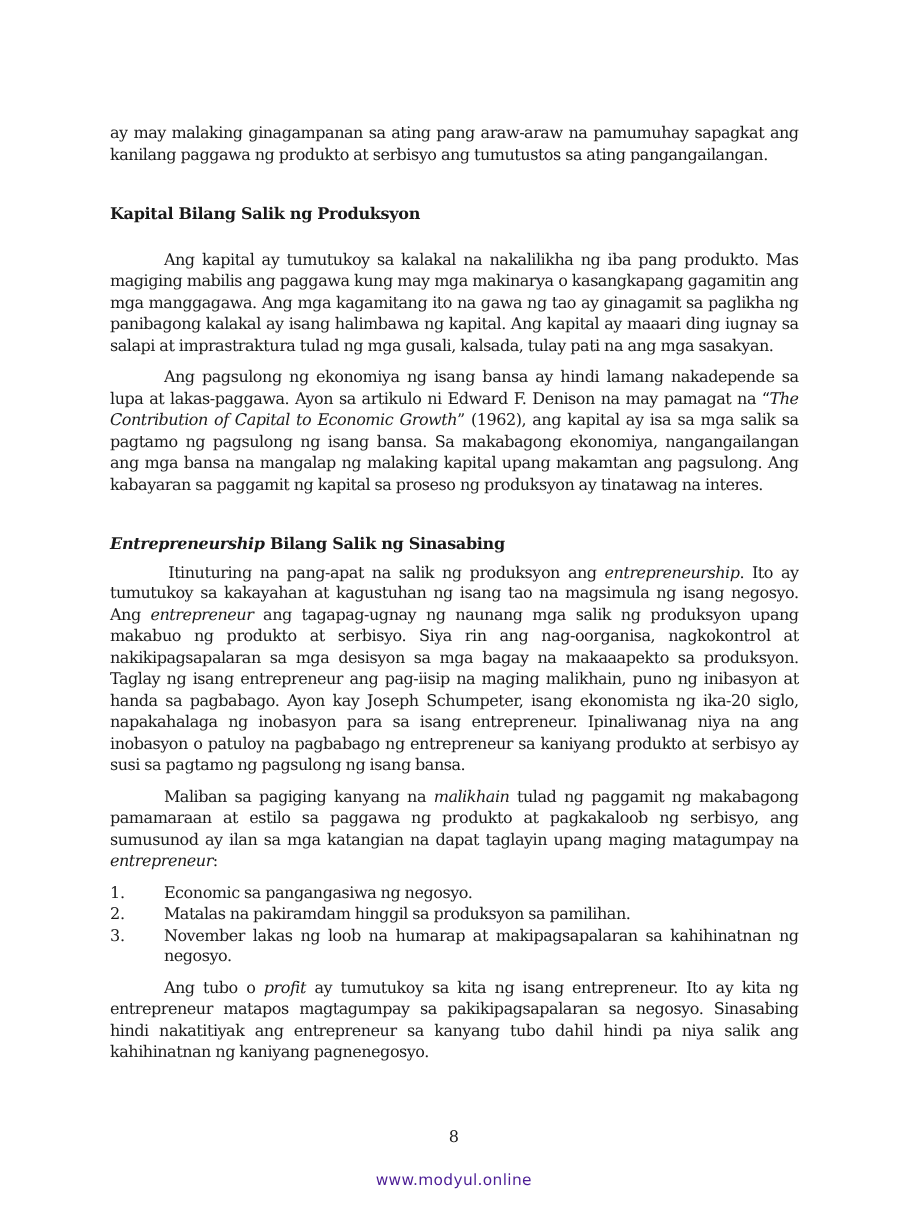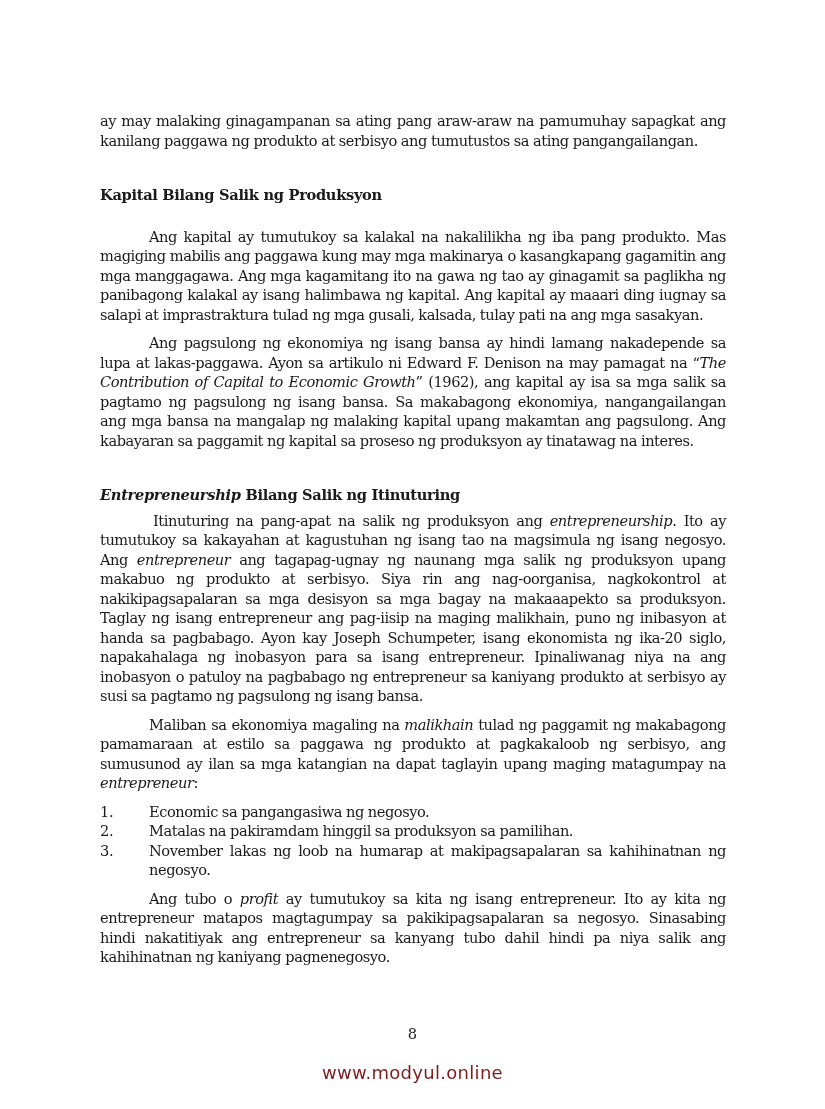--- a/index.html
+++ b/index.html
@@ -75,23 +75,23 @@
       line-height: 18px;
       color: #1a1a1a;
     }
     .watermark {
       position: absolute;
       left: 0;
       width: 825px;
       top: 1064px;
       text-align: center;
       font-family: "DejaVu Sans", "Liberation Sans", sans-serif;
-      font-size: 18px;
+      font-size: 14px;
       line-height: 18px;
-      color: #7f1d1d;
+      color: #4c1d95;
       letter-spacing: 0.3px;
     }
   </style>
 </head>
 <body>
 
 <div class="page">
 
   <p>ay may malaking ginagampanan sa ating pang araw-araw na pamumuhay sapagkat ang kanilang paggawa ng produkto at serbisyo ang tumutustos sa ating pangangailangan.</p>
 
@@ -100,27 +100,27 @@
   <h2 class="heading-1">Kapital Bilang Salik ng Produksyon</h2>
 
   <p class="indent">Ang kapital ay tumutukoy sa kalakal na nakalilikha ng iba pang produkto. Mas magiging mabilis ang paggawa kung may mga makinarya o kasangkapang gagamitin ang mga manggagawa. Ang mga kagamitang ito na gawa ng tao ay ginagamit sa paglikha ng panibagong kalakal ay isang halimbawa ng kapital. Ang kapital ay maaari ding iugnay sa salapi at imprastraktura tulad ng mga gusali, kalsada, tulay pati na ang mga sasakyan.</p>
 
   <div class="gap-s"></div>
 
   <p class="indent"><span>Ang pagsulong ng ekonomiya ng isang bansa ay hindi lamang nakadepende sa lupa at lakas-paggawa. Ayon sa artikulo ni Edward F. Denison na may pamagat na “</span><em>The Contribution of Capital to Economic Growth</em><span>” (1962), ang kapital ay isa sa mga salik sa pagtamo ng pagsulong ng isang bansa. Sa makabagong ekonomiya, nangangailangan ang mga bansa na mangalap ng malaking kapital upang makamtan ang pagsulong. Ang kabayaran sa paggamit ng kapital sa proseso ng produksyon ay tinatawag na interes.</span></p>
 
   <div class="gap-l"></div>
 
-  <h2 class="heading-2"><em>Entrepreneurship</em><span> Bilang Salik ng Itinuturing</span></h2>
+  <h2 class="heading-2"><em>Entrepreneurship</em><span> Bilang Salik ng Sinasabing</span></h2>
 
   <p class="indent-extra"><span>Itinuturing na pang-apat na salik ng produksyon ang </span><em>entrepreneurship</em><span>. Ito ay tumutukoy sa kakayahan at kagustuhan ng isang tao na magsimula ng isang negosyo. Ang </span><em>entrepreneur</em><span> ang tagapag-ugnay ng naunang mga salik ng produksyon upang makabuo ng produkto at serbisyo. Siya rin ang nag-oorganisa, nagkokontrol at nakikipagsapalaran sa mga desisyon sa mga bagay na makaaapekto sa produksyon. Taglay ng isang entrepreneur ang pag-iisip na maging malikhain, puno ng inibasyon at handa sa pagbabago. Ayon kay Joseph Schumpeter, isang ekonomista ng ika-20 siglo, napakahalaga ng inobasyon para sa isang entrepreneur. Ipinaliwanag niya na ang inobasyon o patuloy na pagbabago ng entrepreneur sa kaniyang produkto at serbisyo ay susi sa pagtamo ng pagsulong ng isang bansa.</span></p>
 
   <div class="gap-s"></div>
 
-  <p class="indent"><span>Maliban sa ekonomiya magaling na </span><em>malikhain</em><span> tulad ng paggamit ng makabagong pamamaraan at estilo sa paggawa ng produkto at pagkakaloob ng serbisyo, ang sumusunod ay ilan sa mga katangian na dapat taglayin upang maging matagumpay na </span><em>entrepreneur</em><span>:</span></p>
+  <p class="indent"><span>Maliban sa pagiging kanyang na </span><em>malikhain</em><span> tulad ng paggamit ng makabagong pamamaraan at estilo sa paggawa ng produkto at pagkakaloob ng serbisyo, ang sumusunod ay ilan sa mga katangian na dapat taglayin upang maging matagumpay na </span><em>entrepreneur</em><span>:</span></p>
 
   <div class="gap-s"></div>
 
   <ol class="list">
     <li>
       <span class="num">1.</span>
       <span class="li-text">Economic sa pangangasiwa ng negosyo.</span>
     </li>
     <li>
       <span class="num">2.</span>

